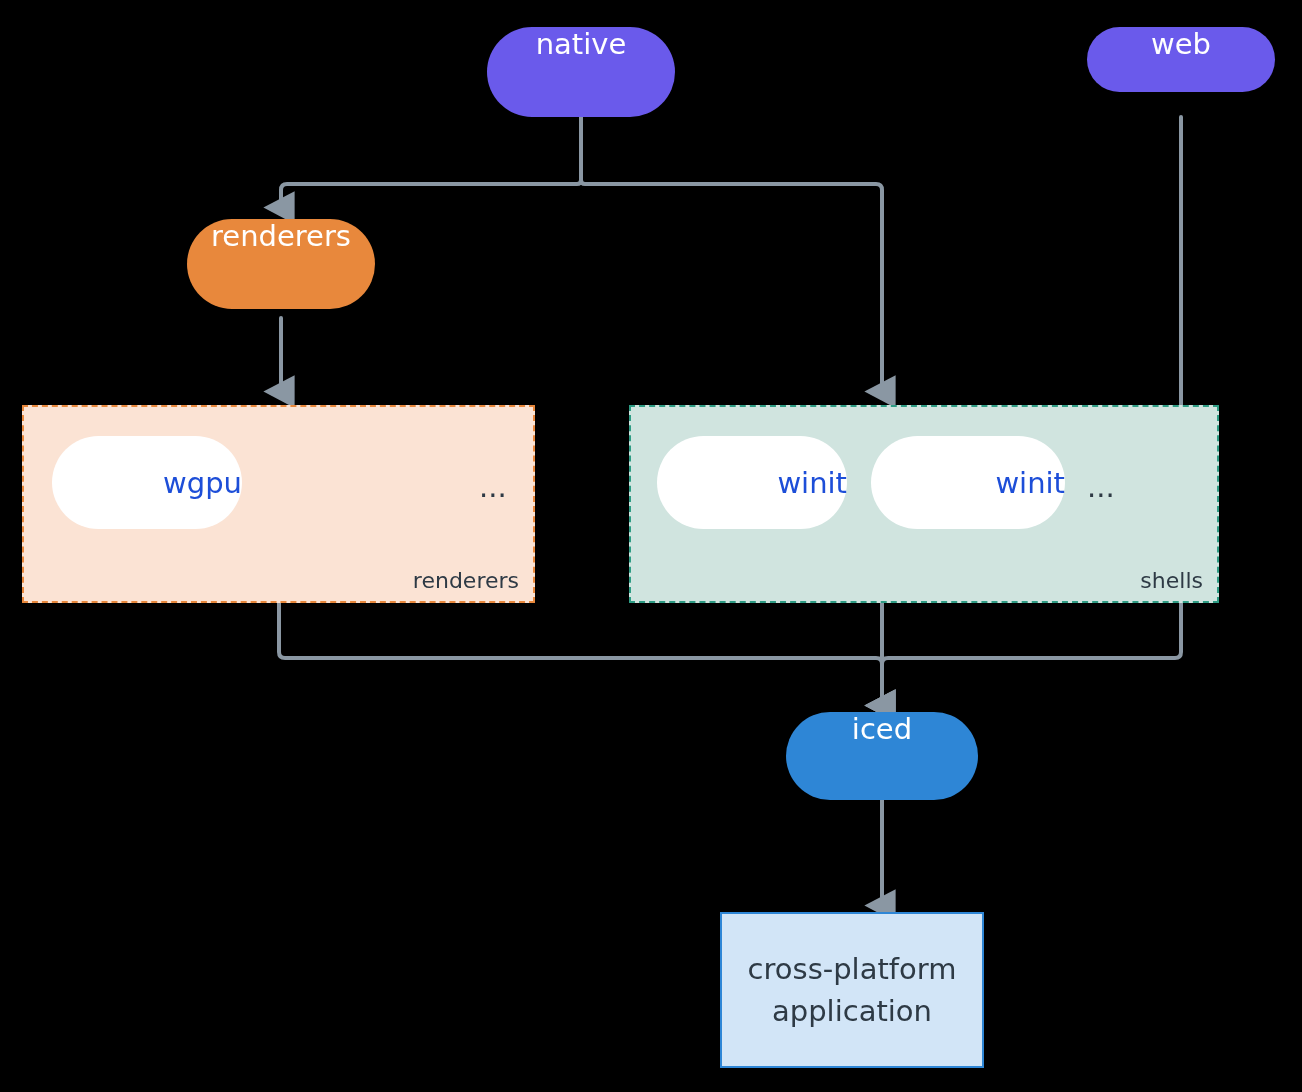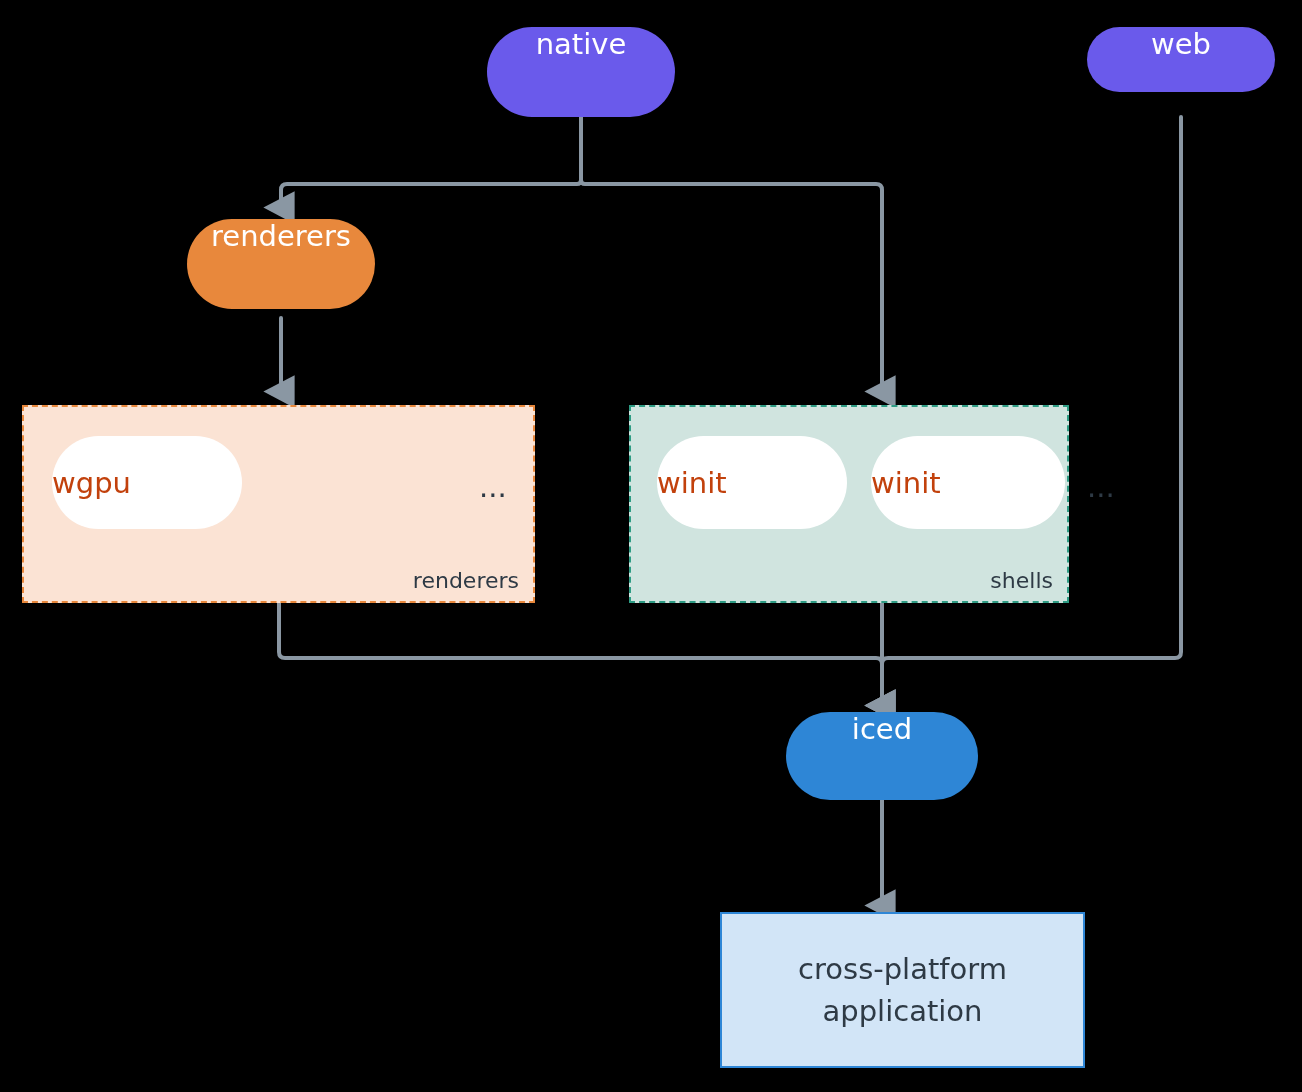--- a/index.html
+++ b/index.html
@@ -74,24 +74,24 @@
     font-size: 22px;
     color: #2E3A45;
     white-space: nowrap;
     margin-top: 18px;
   }
   
   .leaf {
     position: absolute;
     display: flex;
     align-items: center;
-    justify-content: flex-start;
+    justify-content: flex-end;
     box-sizing: border-box;
     background: #FFFFFF;
-    color: #c2410c;
+    color: #1d4ed8;
     border-radius: 999px;
     font-size: 29px;
     white-space: nowrap;
   }
   .ellipsis {
     position: absolute;
     font-size: 29px;
     color: #2E3A45;
     line-height: 1;
     white-space: nowrap;
@@ -158,37 +158,37 @@
     <div class="leaf" style="left:28px; top:29px; width:190px; height:93px;">
       <span>wgpu</span>
     </div>
 
 
     <div class="ellipsis" style="left:455px; top:66px;">...</div>
 
     <div class="group-label">renderers</div>
   </div>
 
-  <div class="group group-shells" style="left:629px; top:405px; width:440px; height:198px;">
+  <div class="group group-shells" style="left:629px; top:405px; width:590px; height:198px;">
 
     <div class="leaf" style="left:26px; top:29px; width:190px; height:93px;">
       <span>winit</span>
     </div>
 
     <div class="leaf" style="left:240px; top:29px; width:194px; height:93px;">
       <span>winit</span>
     </div>
 
     <div class="ellipsis" style="left:456px; top:66px;">...</div>
 
     <div class="group-label">shells</div>
   </div>
 
   <div class="node pill-iced" style="left:786px; top:712px; width:192px; height:88px;">
     <span>iced</span>
   </div>
 
-  <div class="rect-app" style="left:720px; top:912px; width:365px; height:156px;">
+  <div class="rect-app" style="left:720px; top:912px; width:264px; height:156px;">
     <span>cross-platform</span>
     <span>application</span>
   </div>
 
 </div>
 
 </body></html>

